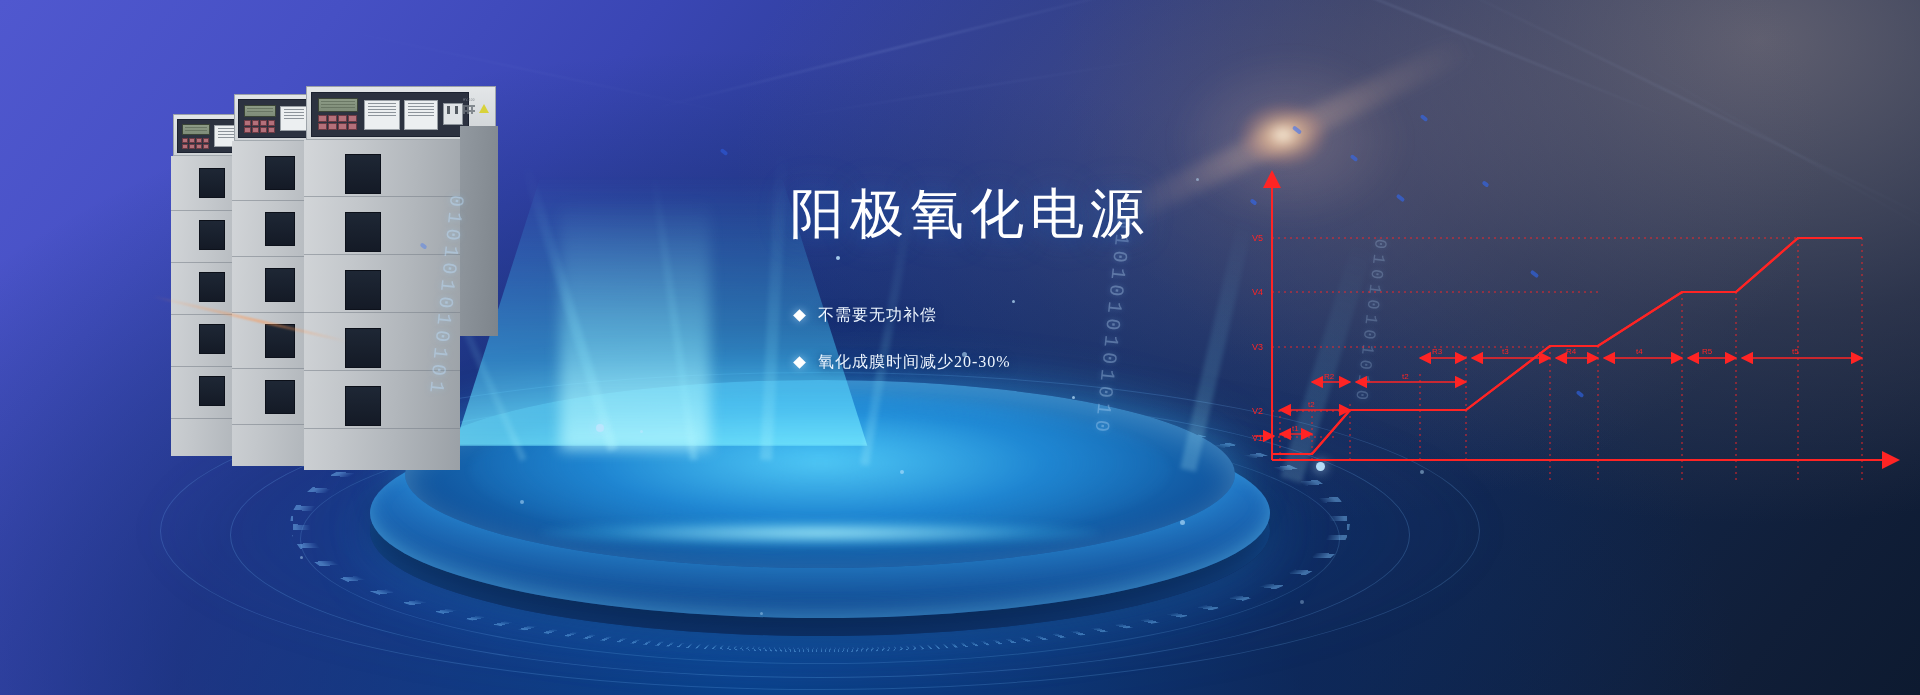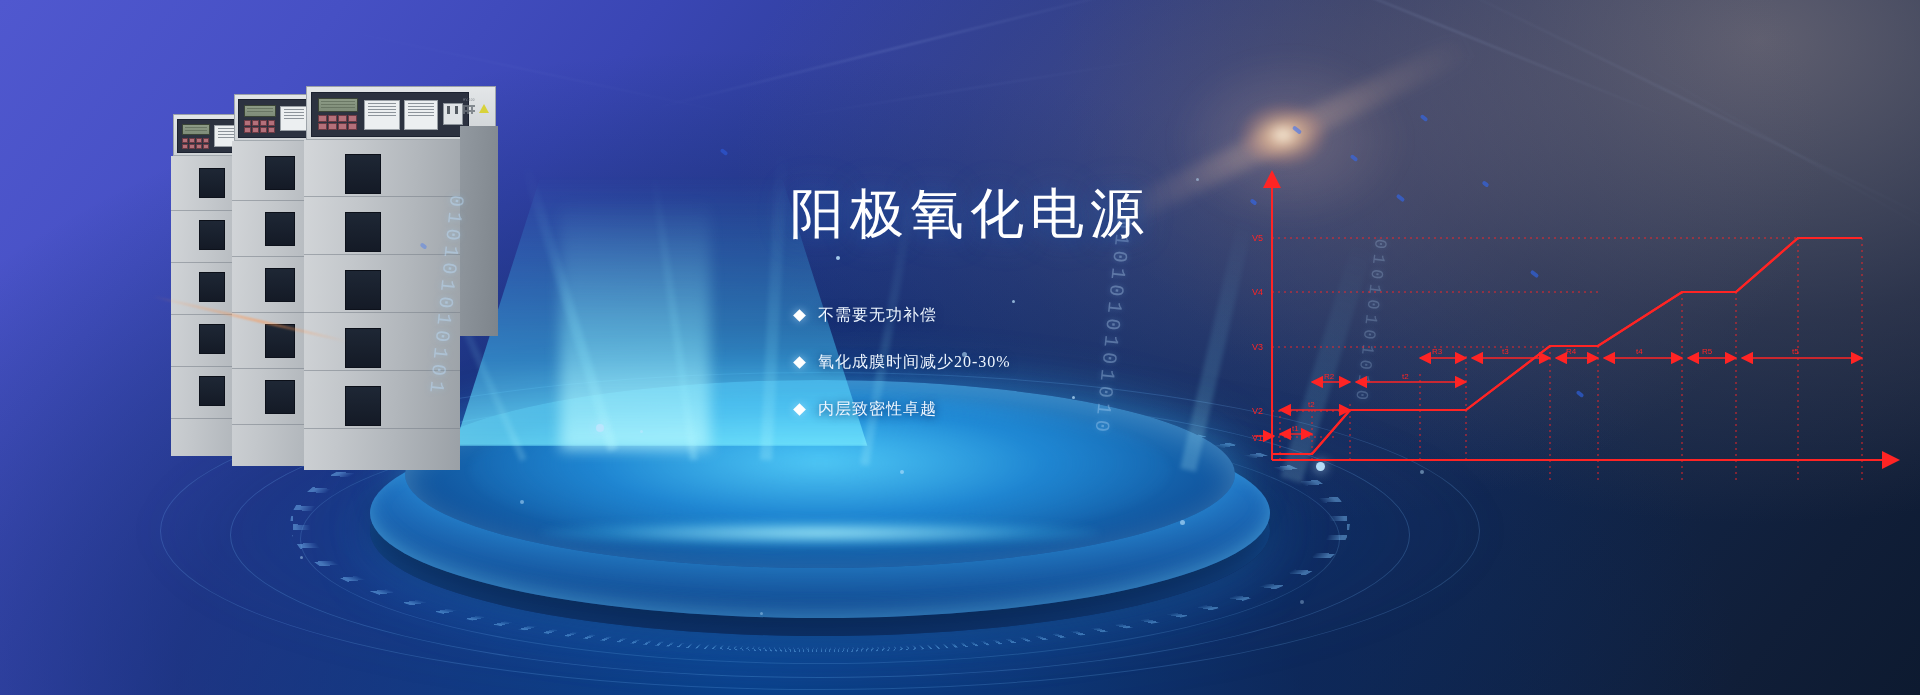--- a/index.html
+++ b/index.html
@@ -447,24 +447,20 @@
 
   <div class="bullets">
     <div class="bullet">
       <span class="diamond"></span>
       <span class="btxt">不需要无功补偿</span>
     </div>
     <div class="bullet">
       <span class="diamond"></span>
       <span class="btxt">氧化成膜时间减少20-30%</span>
     </div>
-    <div class="bullet">
-      <span class="diamond"></span>
-      <span class="btxt">内层致密性卓越</span>
-    </div>
   </div>
 
   <div class="chart">
     <svg width="660" height="330" viewBox="0 0 660 330" xmlns="http://www.w3.org/2000/svg">
       <defs>
         <marker id="ar" markerWidth="9" markerHeight="9" refX="8" refY="4.5" orient="auto">
           <path d="M0,0 L9,4.5 L0,9 z" fill="#ff2424"></path>
         </marker>
         <marker id="arL" markerWidth="9" markerHeight="9" refX="1" refY="4.5" orient="auto">
           <path d="M9,0 L0,4.5 L9,9 z" fill="#ff2424"></path>

